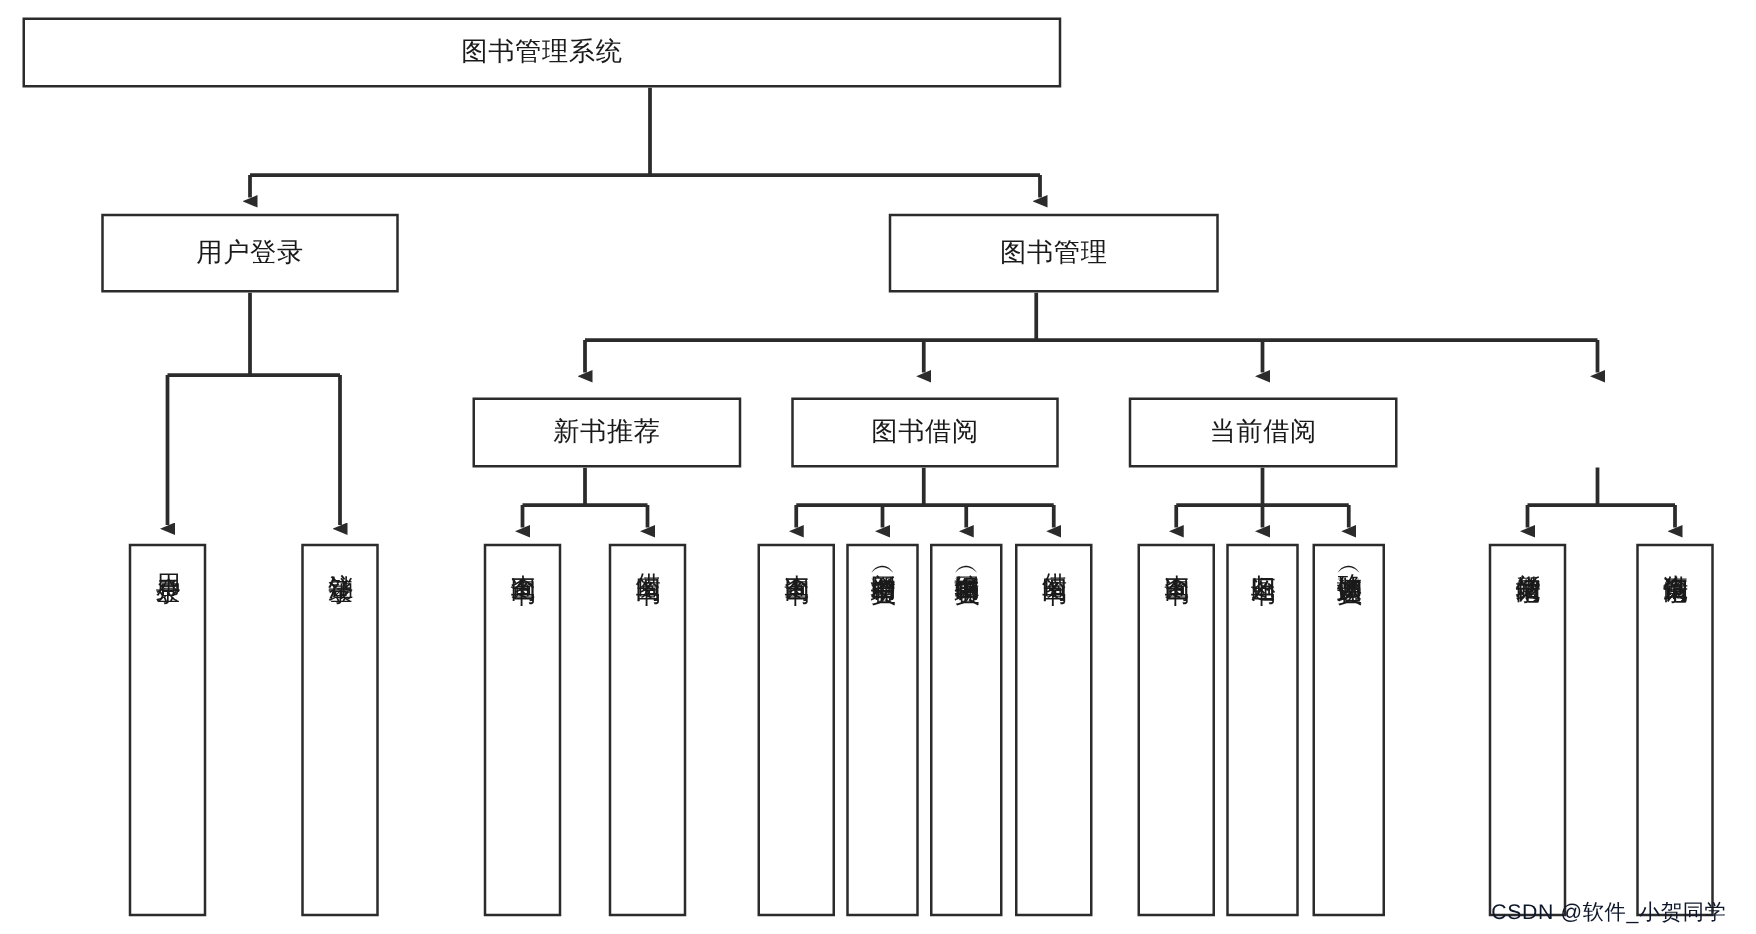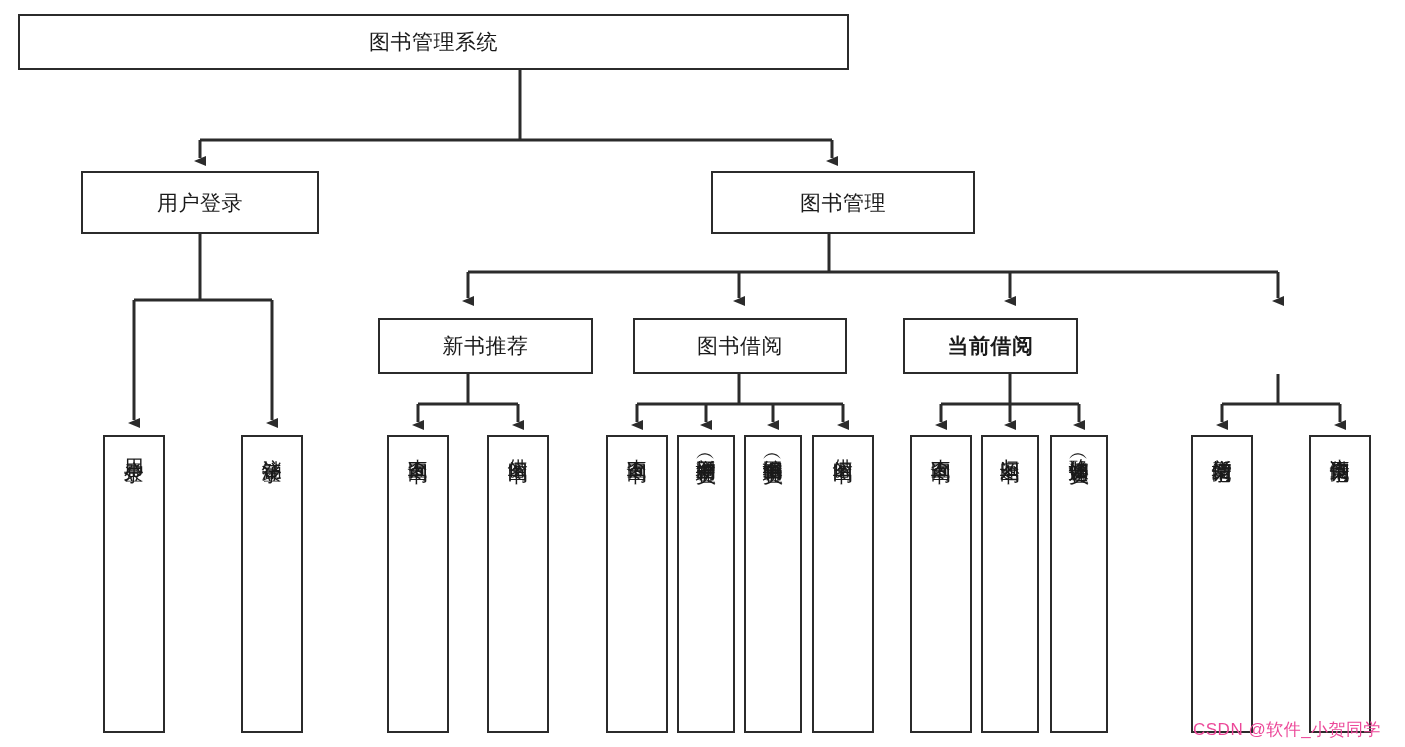--- a/index.html
+++ b/index.html
@@ -56,21 +56,21 @@
     line-height: 1.02;
     letter-spacing: 2px;
     white-space: nowrap;
   }
   .node.v.tall .label {
     letter-spacing: 1px;
   }
   .watermark {
     position: absolute;
     font-size: 17px;
-    color: #ec4899;
+    color: #0f172a;
     white-space: nowrap;
     letter-spacing: 0.5px;
   }
 </style>
 </head>
 <body>
 
 <div id="canvas">
 
   <svg class="edges" viewBox="0 0 1405 747" xmlns="http://www.w3.org/2000/svg">
@@ -136,21 +136,21 @@
   </div>
 
   <div class="node h" style="left:378px; top:318px; width:215px; height:56px;">
     <span class="label">新书推荐</span>
   </div>
 
   <div class="node h" style="left:633px; top:318px; width:214px; height:56px;">
     <span class="label">图书借阅</span>
   </div>
 
-  <div class="node h" style="left:903px; top:318px; width:175px; height:56px;font-weight:bold;">
+  <div class="node h" style="left:903px; top:318px; width:215px; height:56px;">
     <span class="label">当前借阅</span>
   </div>
 
 
   <div class="node v" style="left:103px; top:435px; width:62px; height:298px;">
     <span class="label">用户登录</span>
   </div>
 
   <div class="node v" style="left:241px; top:435px; width:62px; height:298px;">
     <span class="label">注销登录</span>

